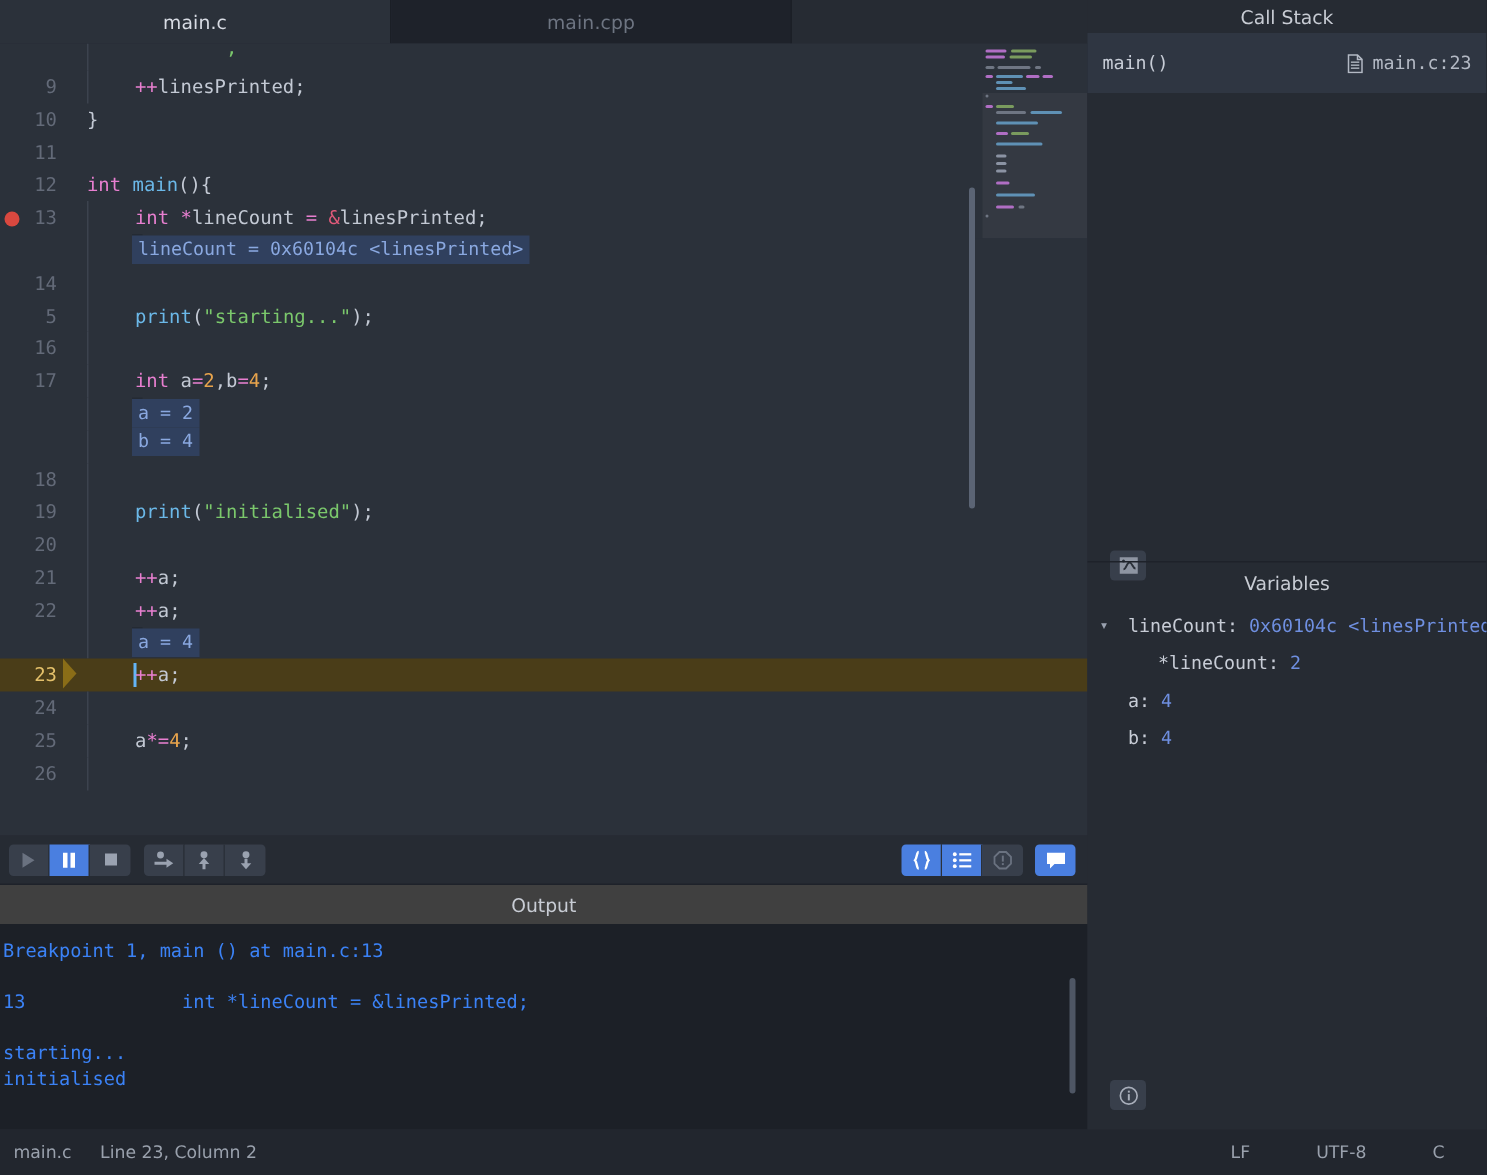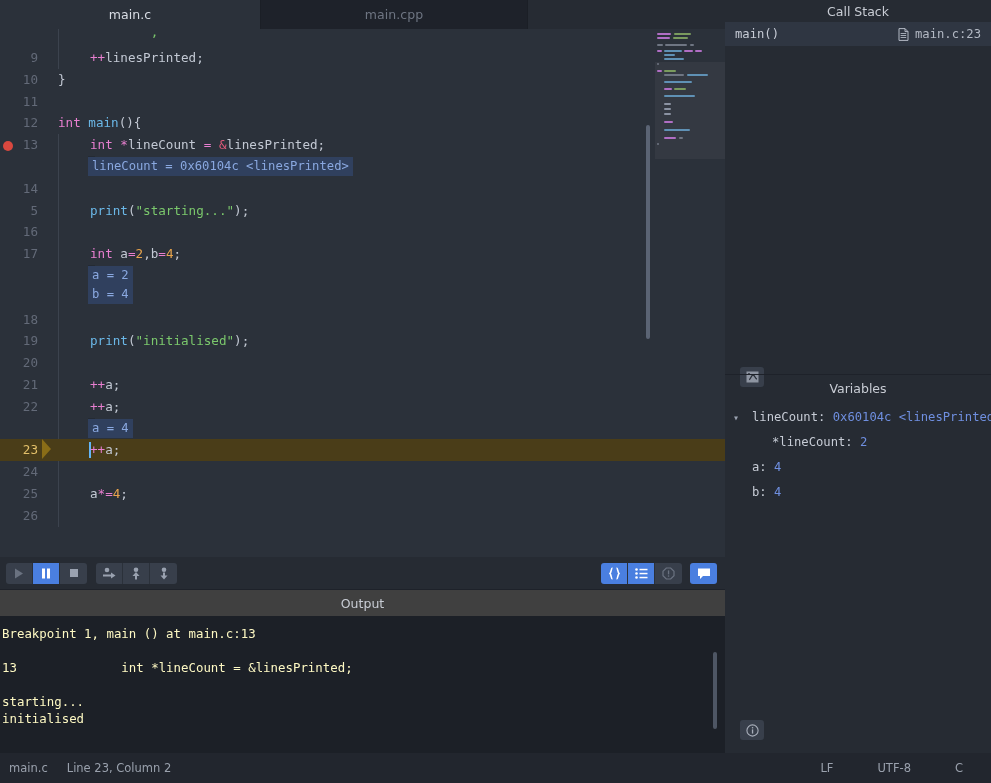--- a/index.html
+++ b/index.html
@@ -128,39 +128,39 @@
   }
   .output-title {
     height: 26px; background: #404040; display: flex;
     align-items: center; justify-content: center;
     font-size: 12.5px; color: #c8ccd4;
   }
   .output-body {
     position: absolute; left: 0; top: 26px; right: 0; bottom: 0;
     padding: 9px 0 0 2px;
     font-family: "DejaVu Sans Mono", "Liberation Mono", monospace;
-    font-size: 12.4px; line-height: 17px; color: #fef9c3; white-space: pre;
+    font-size: 12.4px; line-height: 17px; color: #3b82f6; white-space: pre;
   }
   .out-scroll {
     position: absolute; right: 8px; top: 62px; width: 4px; height: 77px;
     background: #4e5664; border-radius: 2px;
   }
 
   
   .right-pane {
     position: absolute; left: 725px; top: 0; width: 266px; height: 753px;
     background: #262b33;
   }
   .pane-title {
     height: 22px; display: flex; align-items: center; justify-content: center;
     font-size: 12.5px; color: #c8ccd4;
   }
   .callstack-body { height: 350px; position: relative; }
   .cs-row {
-    height: 24px; background: #2f3642; display: flex; align-items: center;
+    height: 40px; background: #2f3642; display: flex; align-items: center;
     padding: 0 10px 0 10px;
     font-family: "DejaVu Sans Mono", "Liberation Mono", monospace;
     font-size: 12.2px; color: #c7ccd6;
   }
   .cs-loc {
     margin-left: auto; display: flex; align-items: center; gap: 6px;
     color: #b3b9c4;
     padding-left: 35px;
   }
   .pane-icon-btn {

